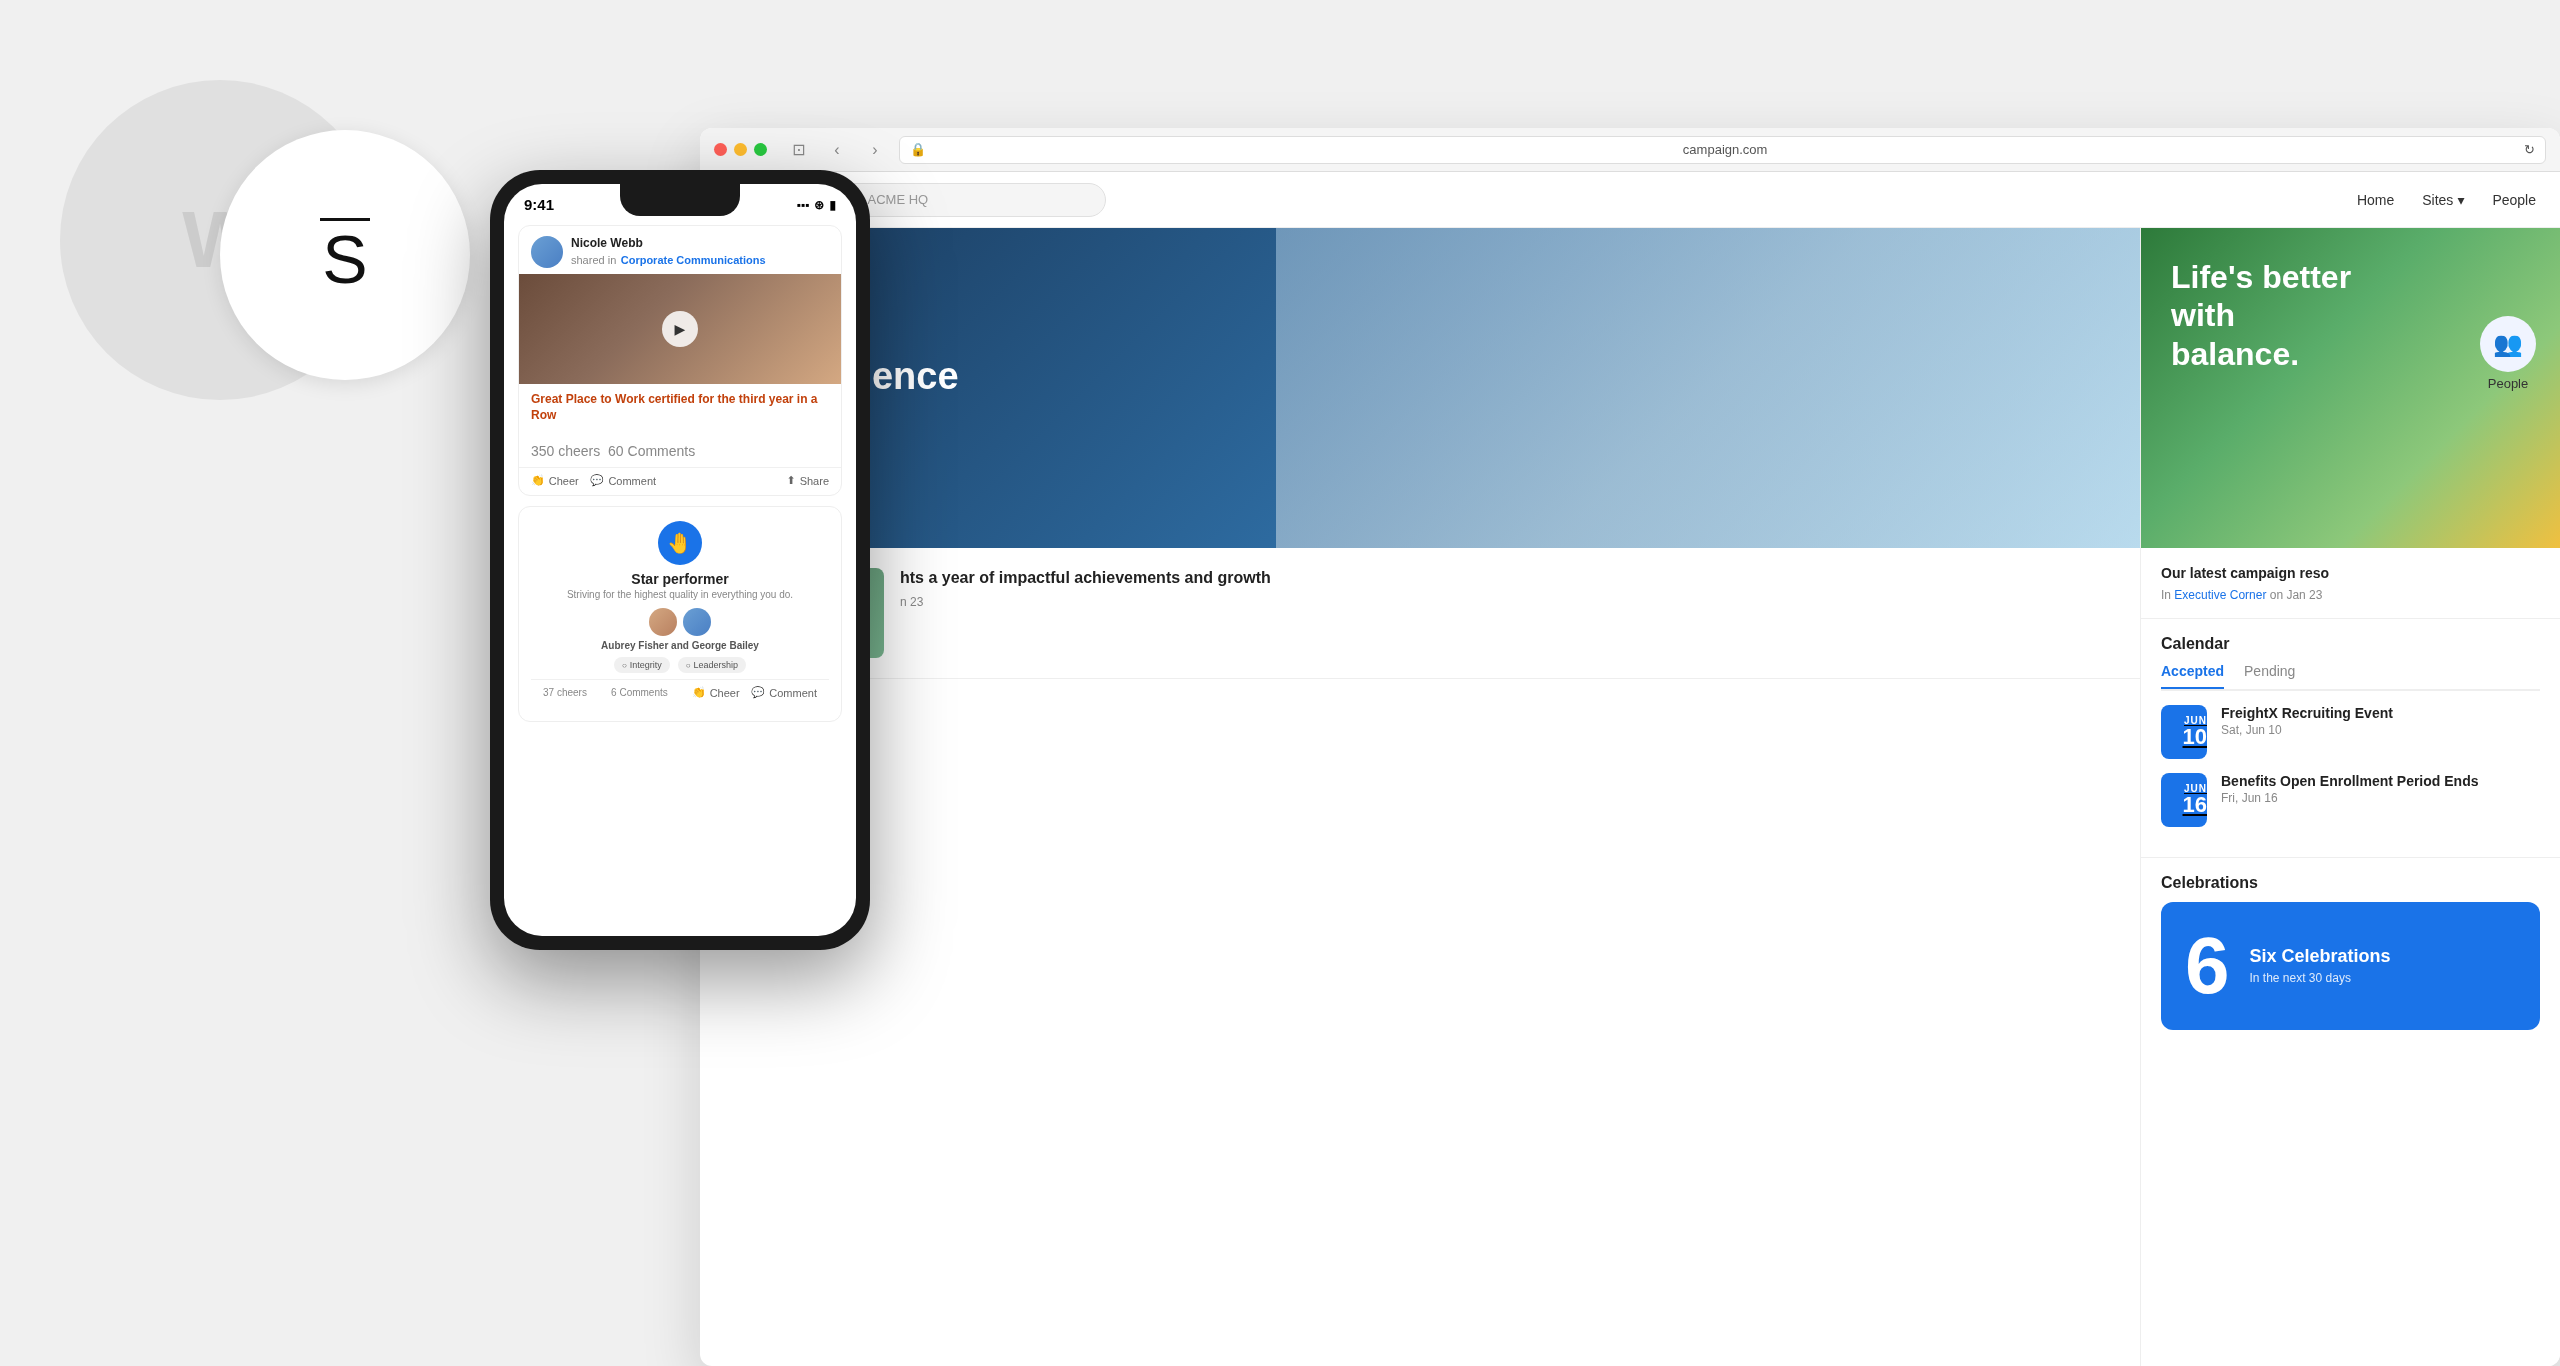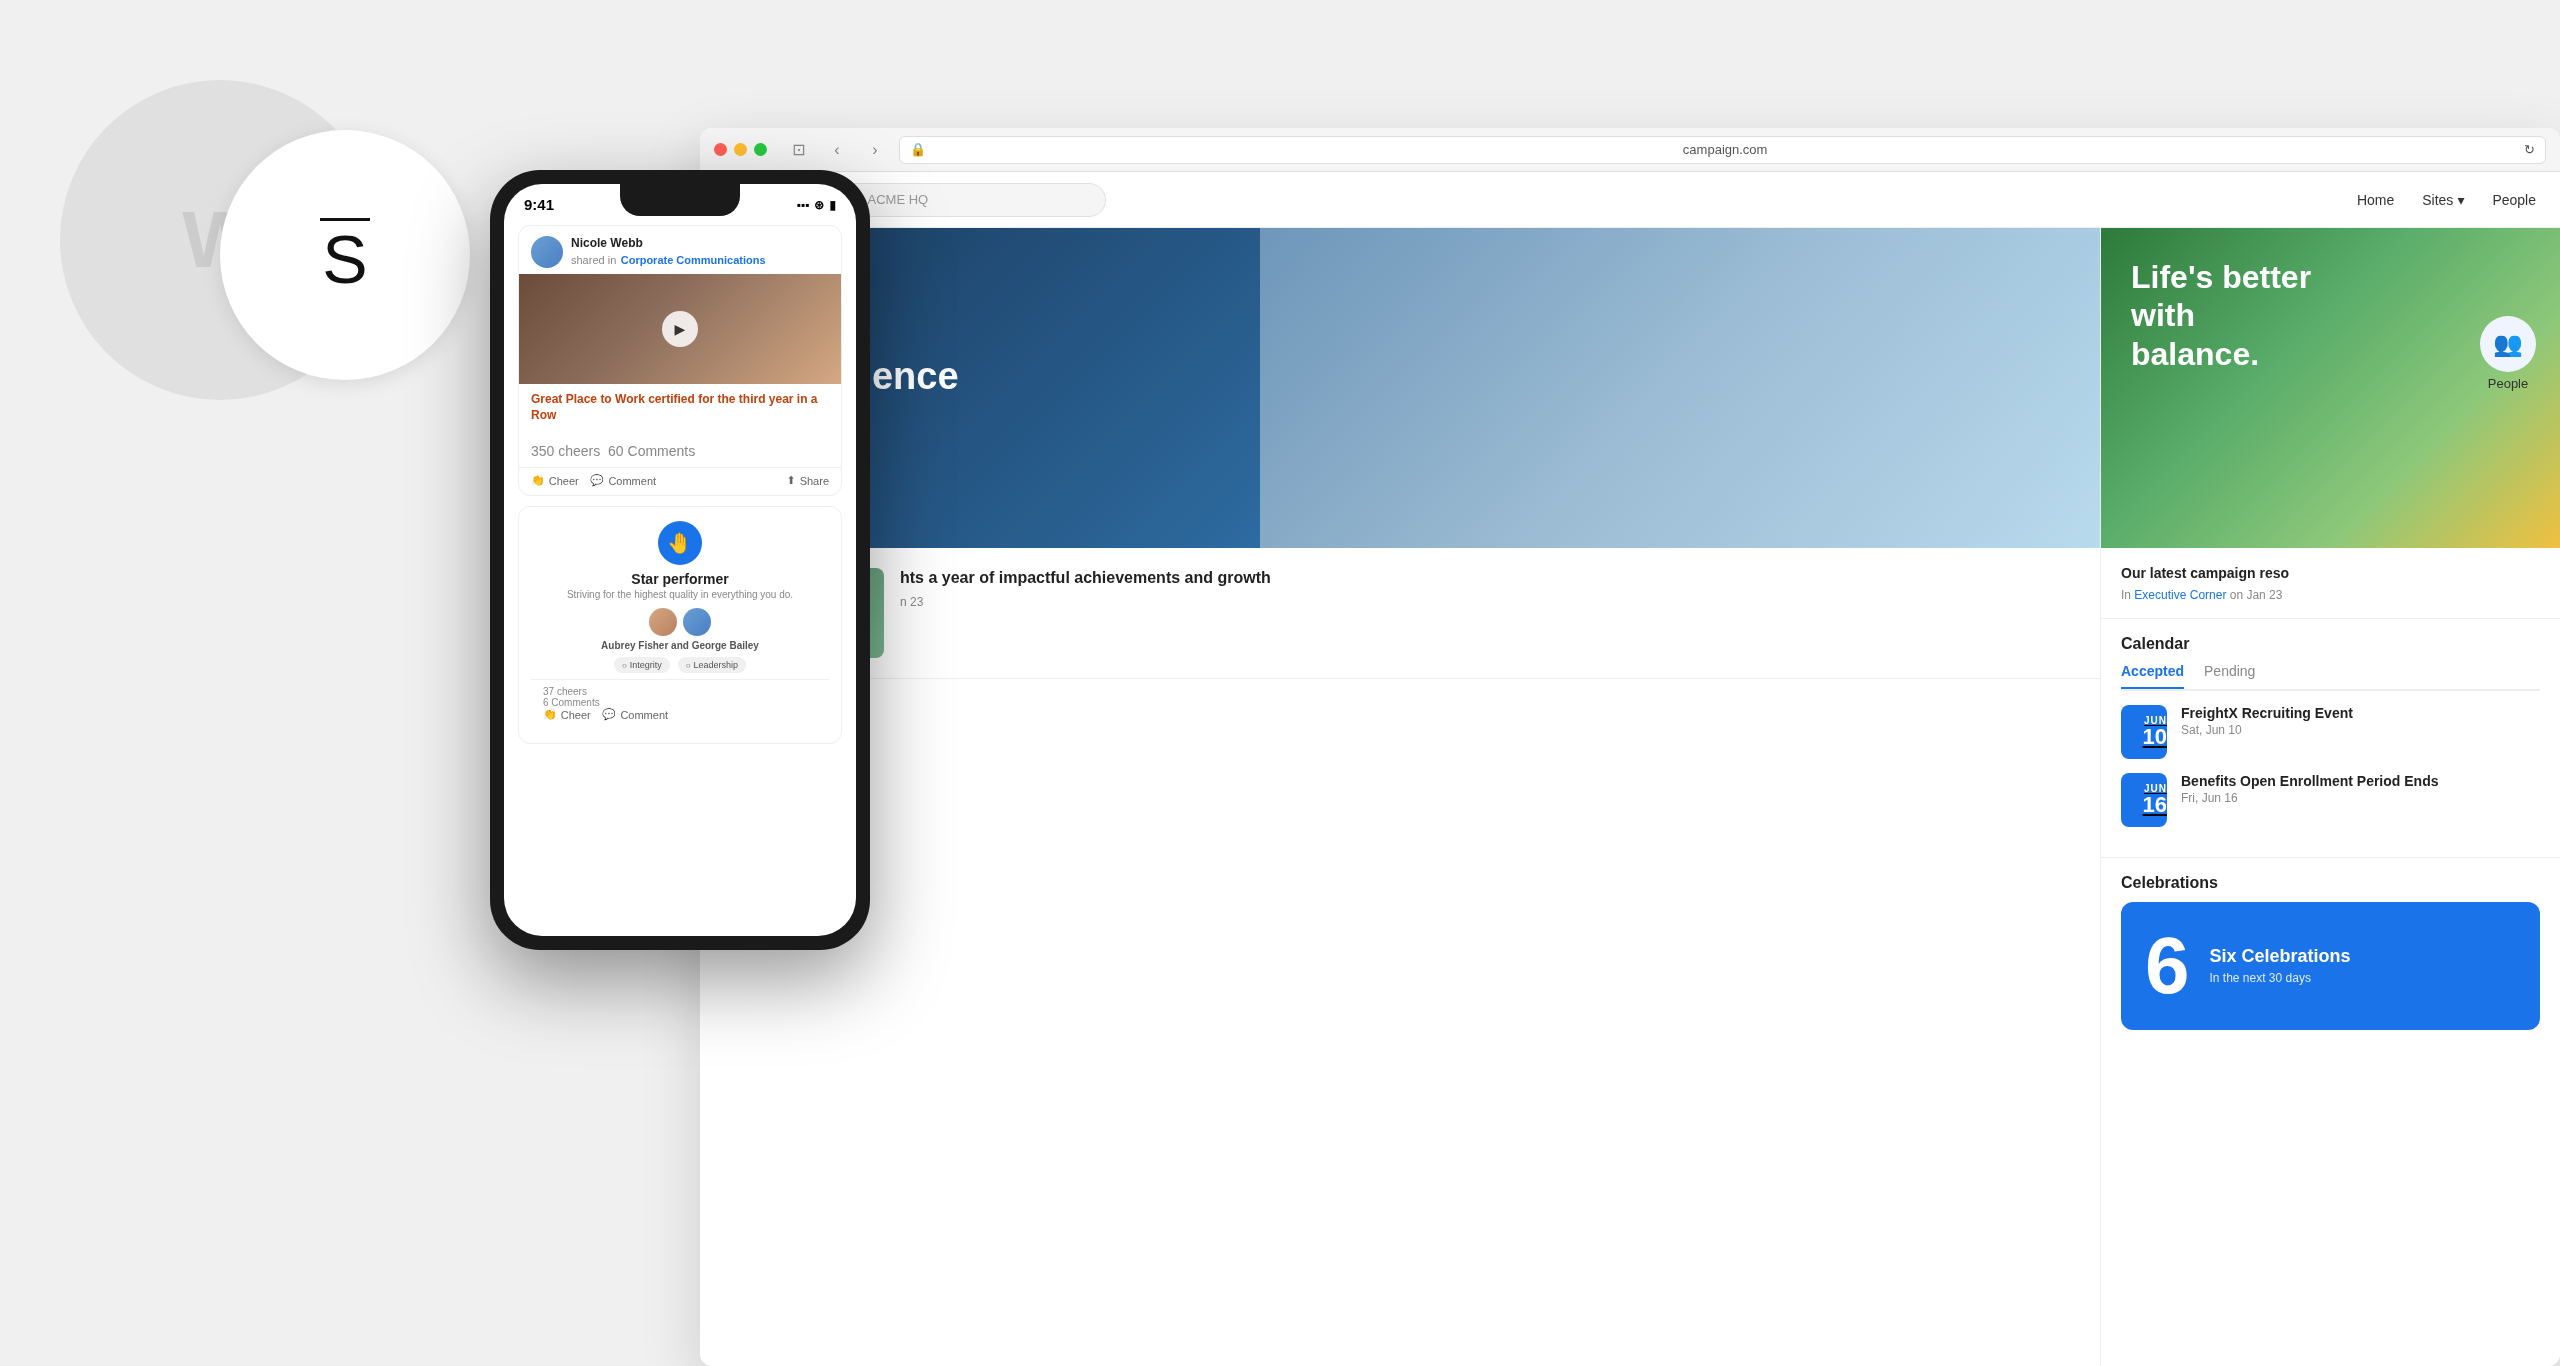--- a/index.html
+++ b/index.html
@@ -251,21 +251,21 @@
       line-height: 1.3;
     }
     .news-meta {
       font-size: 12px;
       color: #888;
       margin-top: 6px;
     }
 
     
     .right-panel {
-      width: 460px;
+      width: 420px;
       background: white;
       border-left: 1px solid #eee;
       overflow-y: auto;
       flex-shrink: 0;
     }
 
     
     .lifes-better {
       height: 320px;
       background: linear-gradient(135deg, #2d7a3a 0%, #5aad6a 40%, #8dc87a 70%, #f0c040 100%);
@@ -603,27 +603,26 @@
       align-items: center;
       gap: 3px;
     }
     .rec-badge::before {
       content: '○';
       font-size: 8px;
     }
     .rec-card-stats {
       display: flex;
       justify-content: space-between;
-      align-items: flex-start;
+      align-items: center;
       padding: 6px 12px 8px;
       border-top: 1px solid #f0f0f0;
       font-size: 10px;
       color: #888;
       margin-top: 6px;
-      flex-direction: column;
     }
     .rec-card-actions {
       display: flex;
       gap: 12px;
     }
 
     
     .people-label {
       position: absolute;
       top: 188px;

